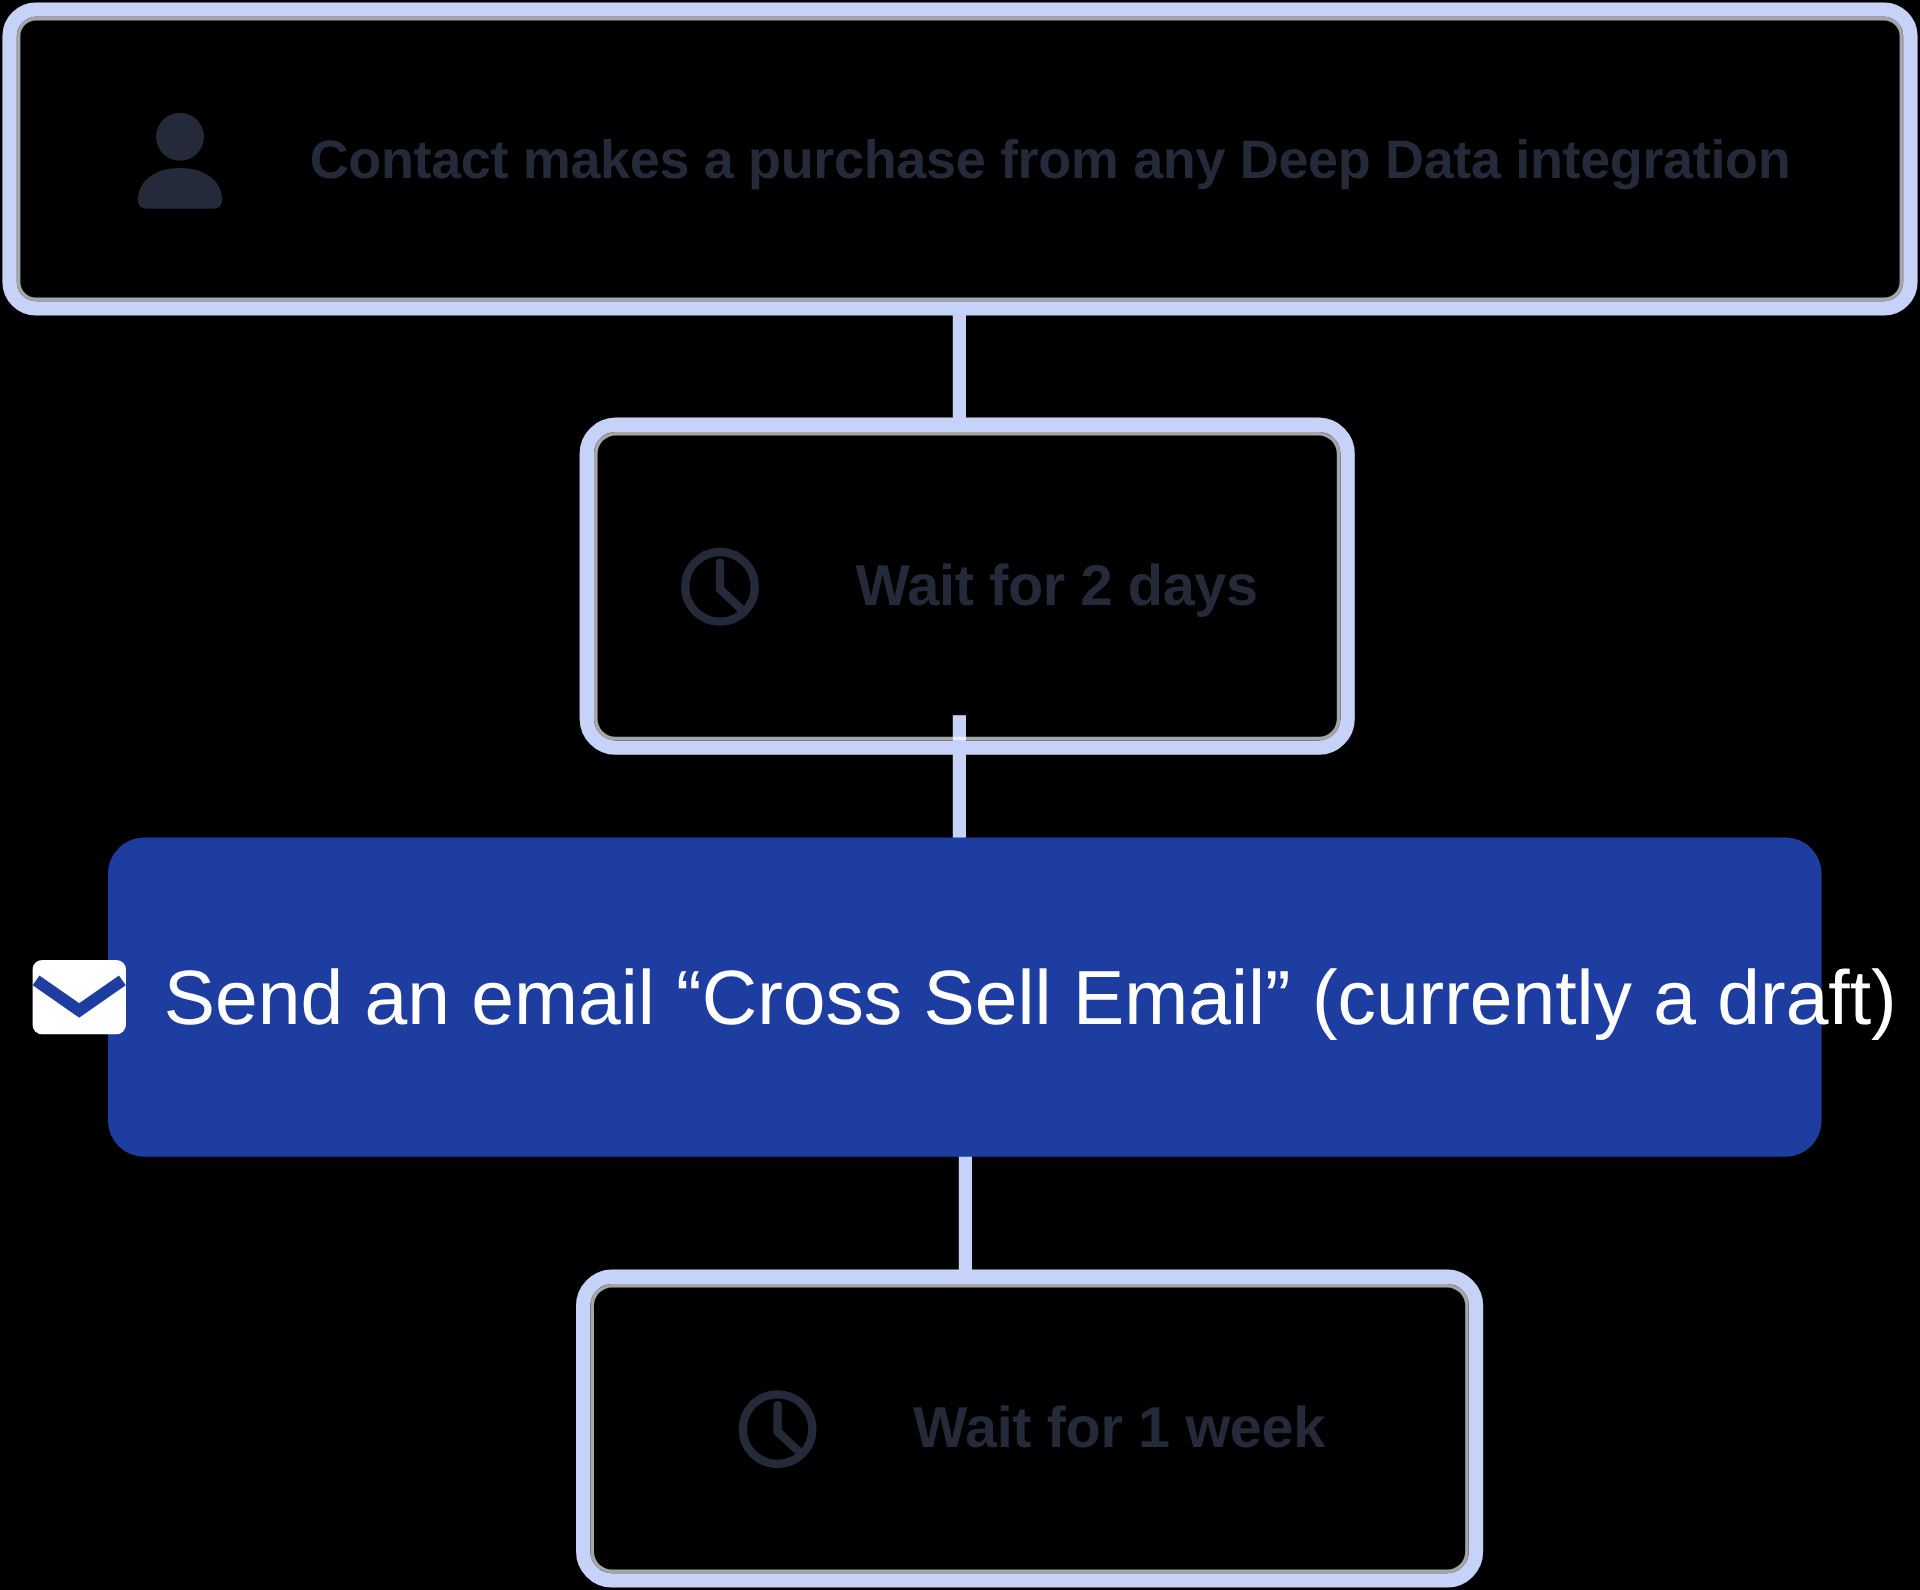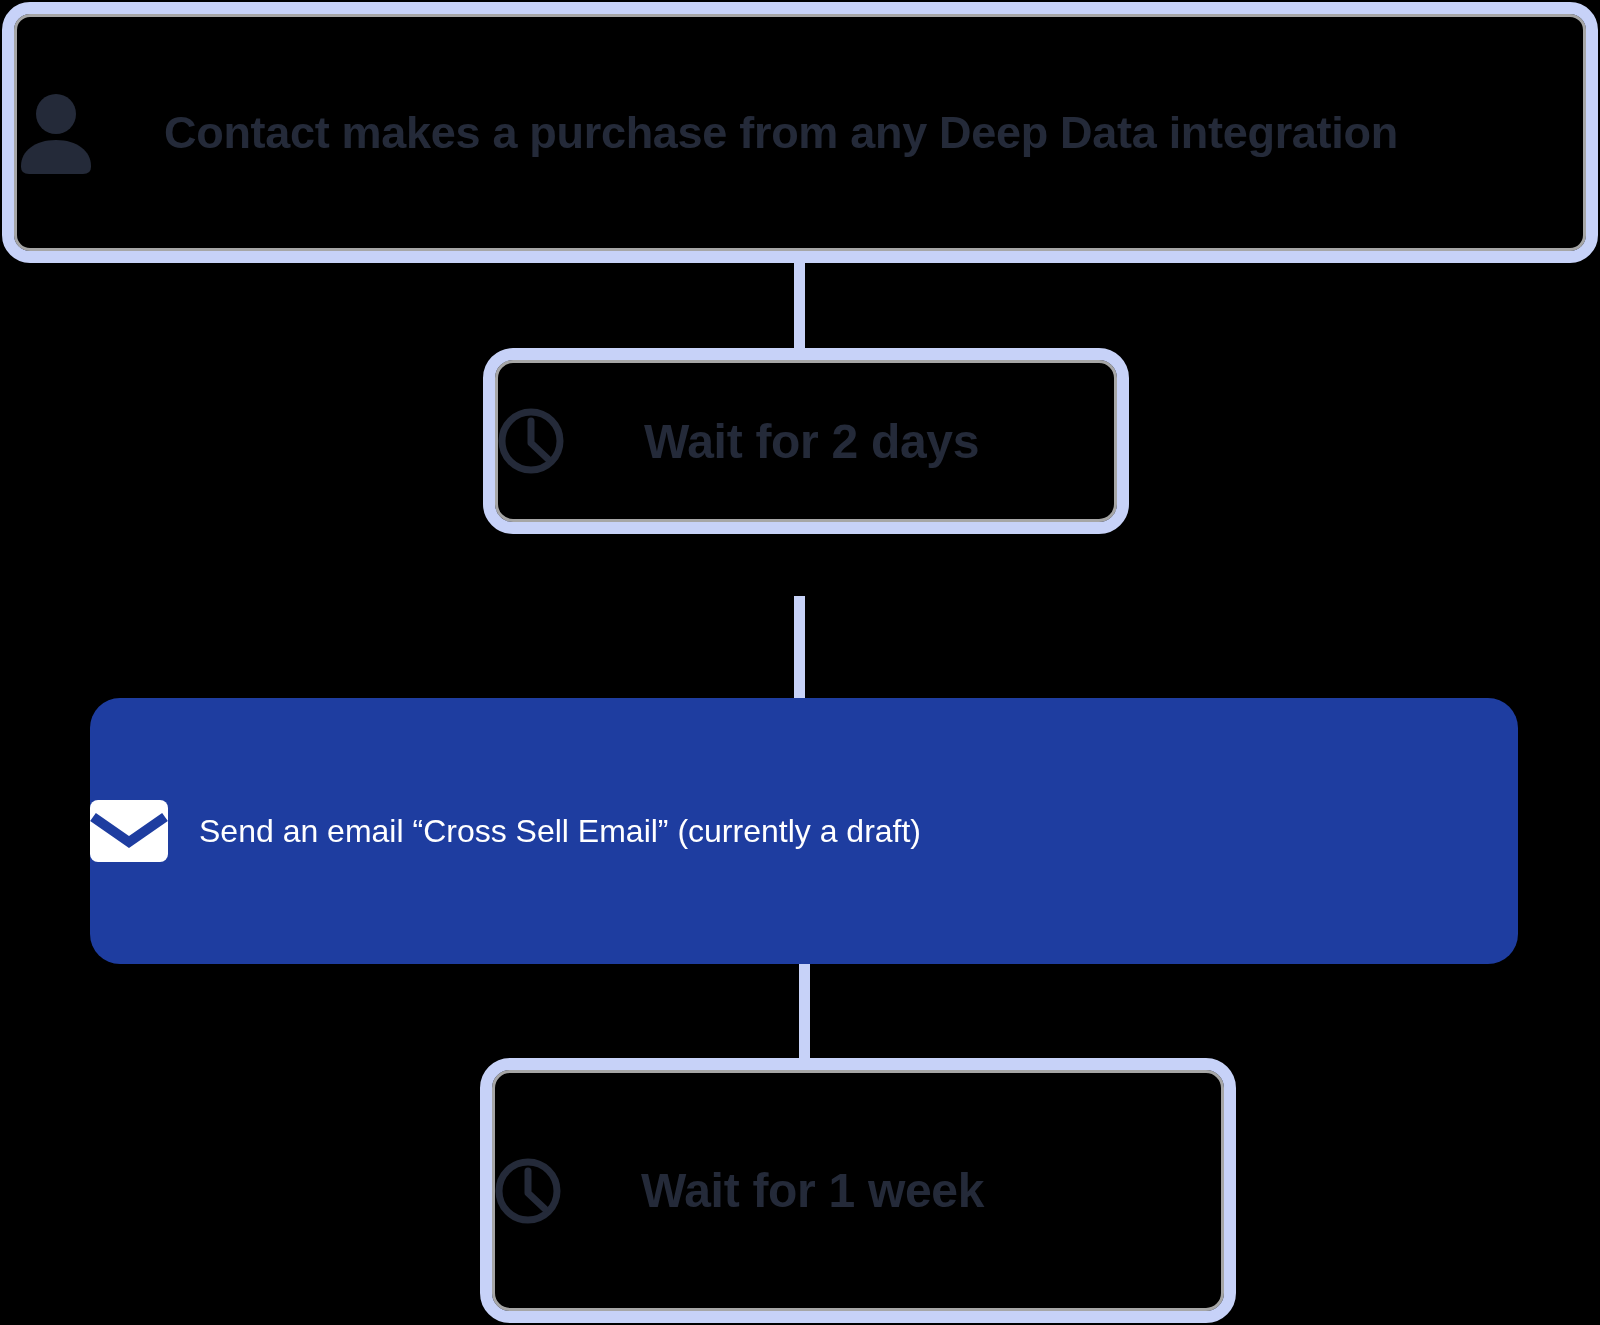--- a/index.html
+++ b/index.html
@@ -23,51 +23,51 @@
   }
   #connector-1 { left: 794px; top: 255px; height: 101px; }
   #connector-2 { left: 794px; top: 596px; height: 110px; }
   #connector-3 { left: 799px; top: 955px; height: 111px; }
 
   .card {
     position: absolute;
     box-sizing: border-box;
     display: flex;
     align-items: center;
-    justify-content: flex-start;
+    justify-content: center;
     z-index: 2;
   }
   .card.outlined {
     border: 12px solid #c7d2f8;
     border-radius: 30px;
     box-shadow: inset 0 0 0 3px rgba(255,255,255,0.65);
     background: transparent;
   }
   .card.filled {
     background: #1e3da0;
     border: none;
     border-radius: 30px;
   }
 
   #node-trigger   { left: 2px;   top: 2px;    width: 1596px; height: 261px; border-radius: 28px; }
-  #node-wait-1    { left: 483px; top: 348px;  width: 646px;  height: 186px; }
+  #node-wait-1    { left: 483px; top: 348px;  width: 646px;  height: 281px; }
   #node-email     { left: 90px;  top: 698px;  width: 1428px; height: 266px; }
   #node-wait-2    { left: 480px; top: 1058px; width: 756px;  height: 265px; }
 
   .label {
     color: #242a39;
     font-weight: bold;
     letter-spacing: -0.3px;
     white-space: nowrap;
   }
   #node-trigger .label { font-size: 45px; margin-left: 66px; }
   #node-wait-1 .label,
   #node-wait-2 .label  { font-size: 48px; margin-left: 77px; }
   #node-email .label {
-    font-size: 32px;
+    font-size: 64px;
     font-weight: normal;
     color: #ffffff;
     margin-left: 31px;
     letter-spacing: 0;
   }
 
   .icon { flex: 0 0 auto; display: block; }
 </style>
 </head>
 <body>

